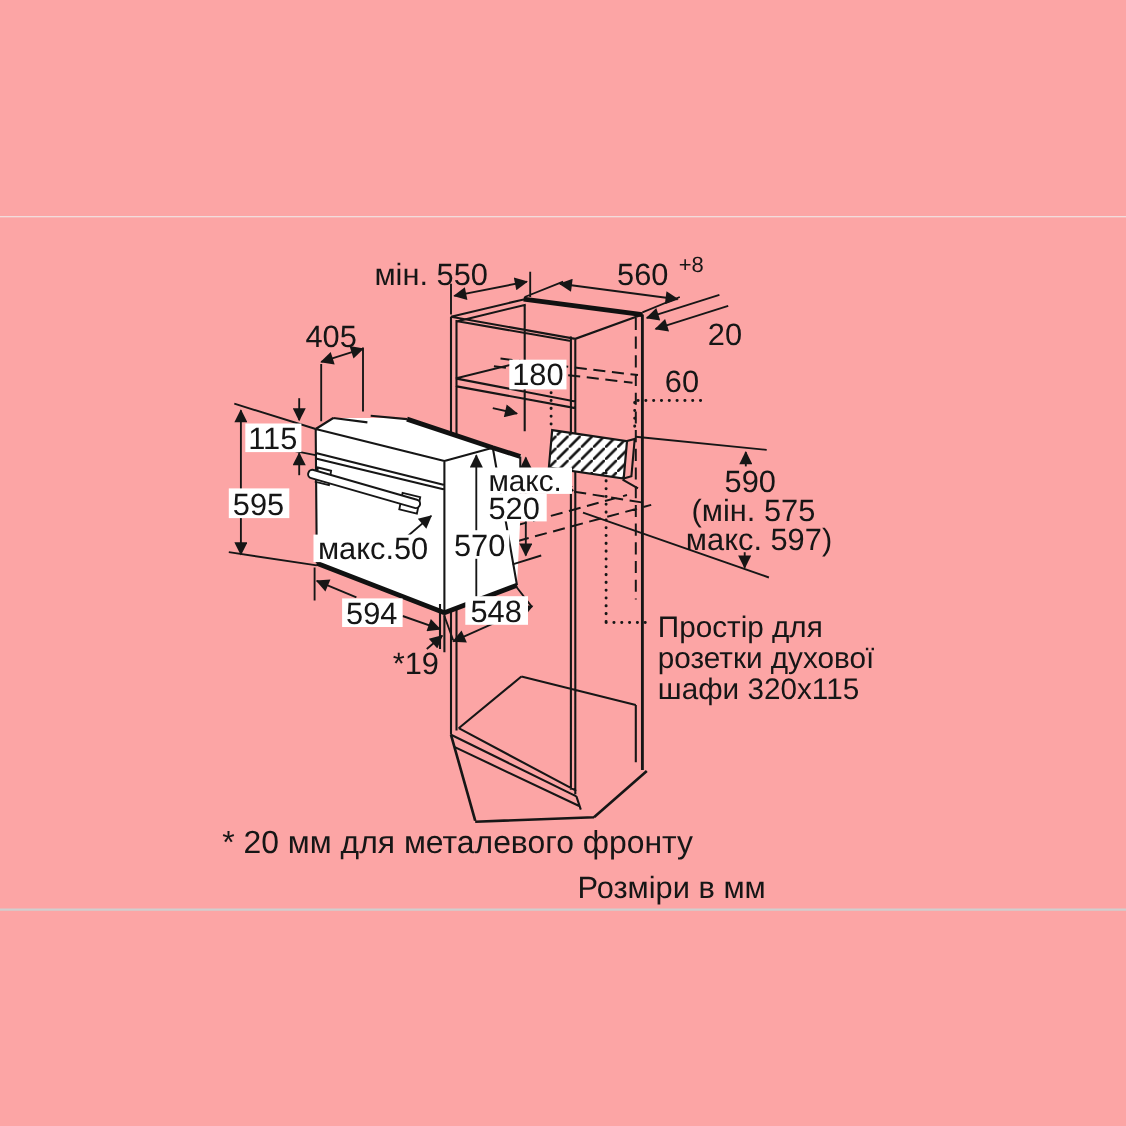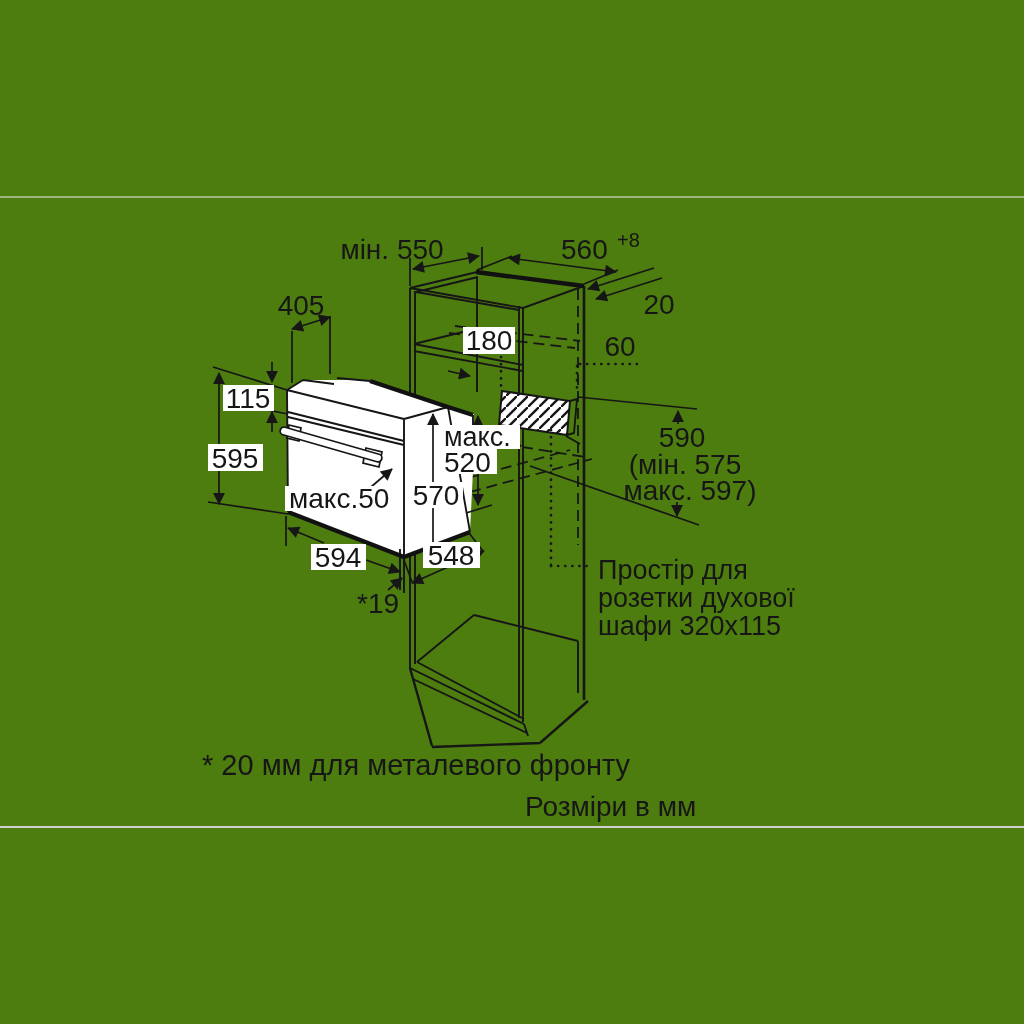--- a/index.html
+++ b/index.html
@@ -1,16 +1,16 @@
 <!DOCTYPE html>
 <html><head>
 <meta charset="utf-8">
 <style>
   html,body{margin:0;padding:0;background:#ffffff;}
-  .stage{position:relative;width:1024px;height:1024px;background:#4d7c0f;overflow:hidden;font-family:"Liberation Sans",sans-serif;}
+  .stage{position:relative;width:1024px;height:1024px;background:#fca5a5;overflow:hidden;font-family:"Liberation Sans",sans-serif;}
   svg{position:absolute;left:0;top:0;}
   text{fill:#161616;font-family:"Liberation Sans",sans-serif;}
   .t28{font-size:28px;}
   .t27{font-size:27px;}
   .t29{font-size:29px;}
   .t20{font-size:20px;}
   .ln{stroke:#161616;stroke-width:1.9;fill:none;stroke-linecap:butt;}
   .ln26{stroke:#161616;stroke-width:2.6;fill:none;}
   .bold{stroke:#111111;stroke-width:4.4;fill:none;}
   .mid{stroke:#161616;stroke-width:2.4;fill:none;}

